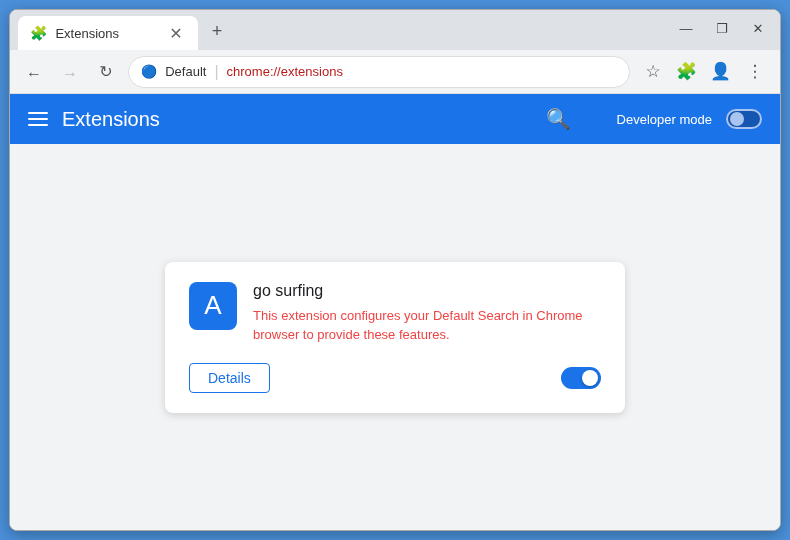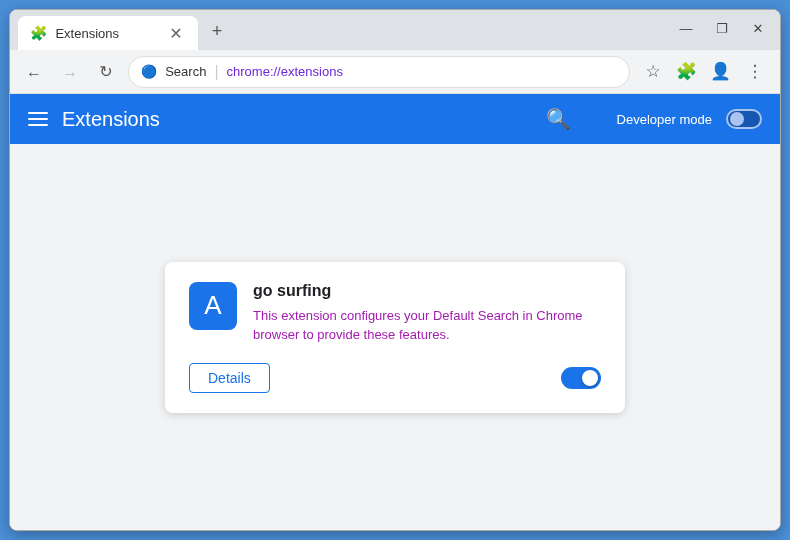--- a/index.html
+++ b/index.html
@@ -137,21 +137,21 @@
     }
     .address-icon {
       font-size: 13px;
       color: #555;
     }
     .address-divider {
       color: #ccc;
       font-size: 16px;
     }
     .address-url {
-      color: #6d28d9;
+      color: #b91c1c;
       font-size: 13px;
     }
     .nav-right-icons {
       display: flex;
       align-items: center;
       gap: 4px;
     }
     .nav-icon-btn {
       width: 30px;
       height: 30px;
@@ -282,27 +282,27 @@
       justify-content: center;
       color: #fff;
       font-size: 26px;
       flex-shrink: 0;
     }
     .ext-info {
       flex: 1;
     }
     .ext-name {
       font-size: 16px;
-      font-weight: 700;
+      font-weight: 400;
       color: #202124;
       margin-bottom: 6px;
     }
     .ext-description {
       font-size: 13px;
-      color: #a21caf;
+      color: #ef4444;
       line-height: 1.5;
     }
     .ext-card-footer {
       display: flex;
       align-items: center;
       margin-top: 18px;
     }
     .btn-details {
       border: 1px solid #1a73e8;
       background: #fff;
@@ -361,21 +361,21 @@
       <div class="win-btn">✕</div>
     </div>
   </div>
 
   <div class="nav-bar">
     <div class="nav-btn">←</div>
     <div class="nav-btn disabled">→</div>
     <div class="nav-btn">↻</div>
     <div class="address-bar">
       <span class="address-icon">🔵</span>
-      <span>Search</span>
+      <span>Default</span>
       <span class="address-divider">|</span>
       <span class="address-url">chrome://extensions</span>
     </div>
     <div class="nav-right-icons">
       <div class="nav-icon-btn">☆</div>
       <div class="nav-icon-btn">🧩</div>
       <div class="nav-icon-btn">👤</div>
       <div class="nav-icon-btn">⋮</div>
     </div>
   </div>

